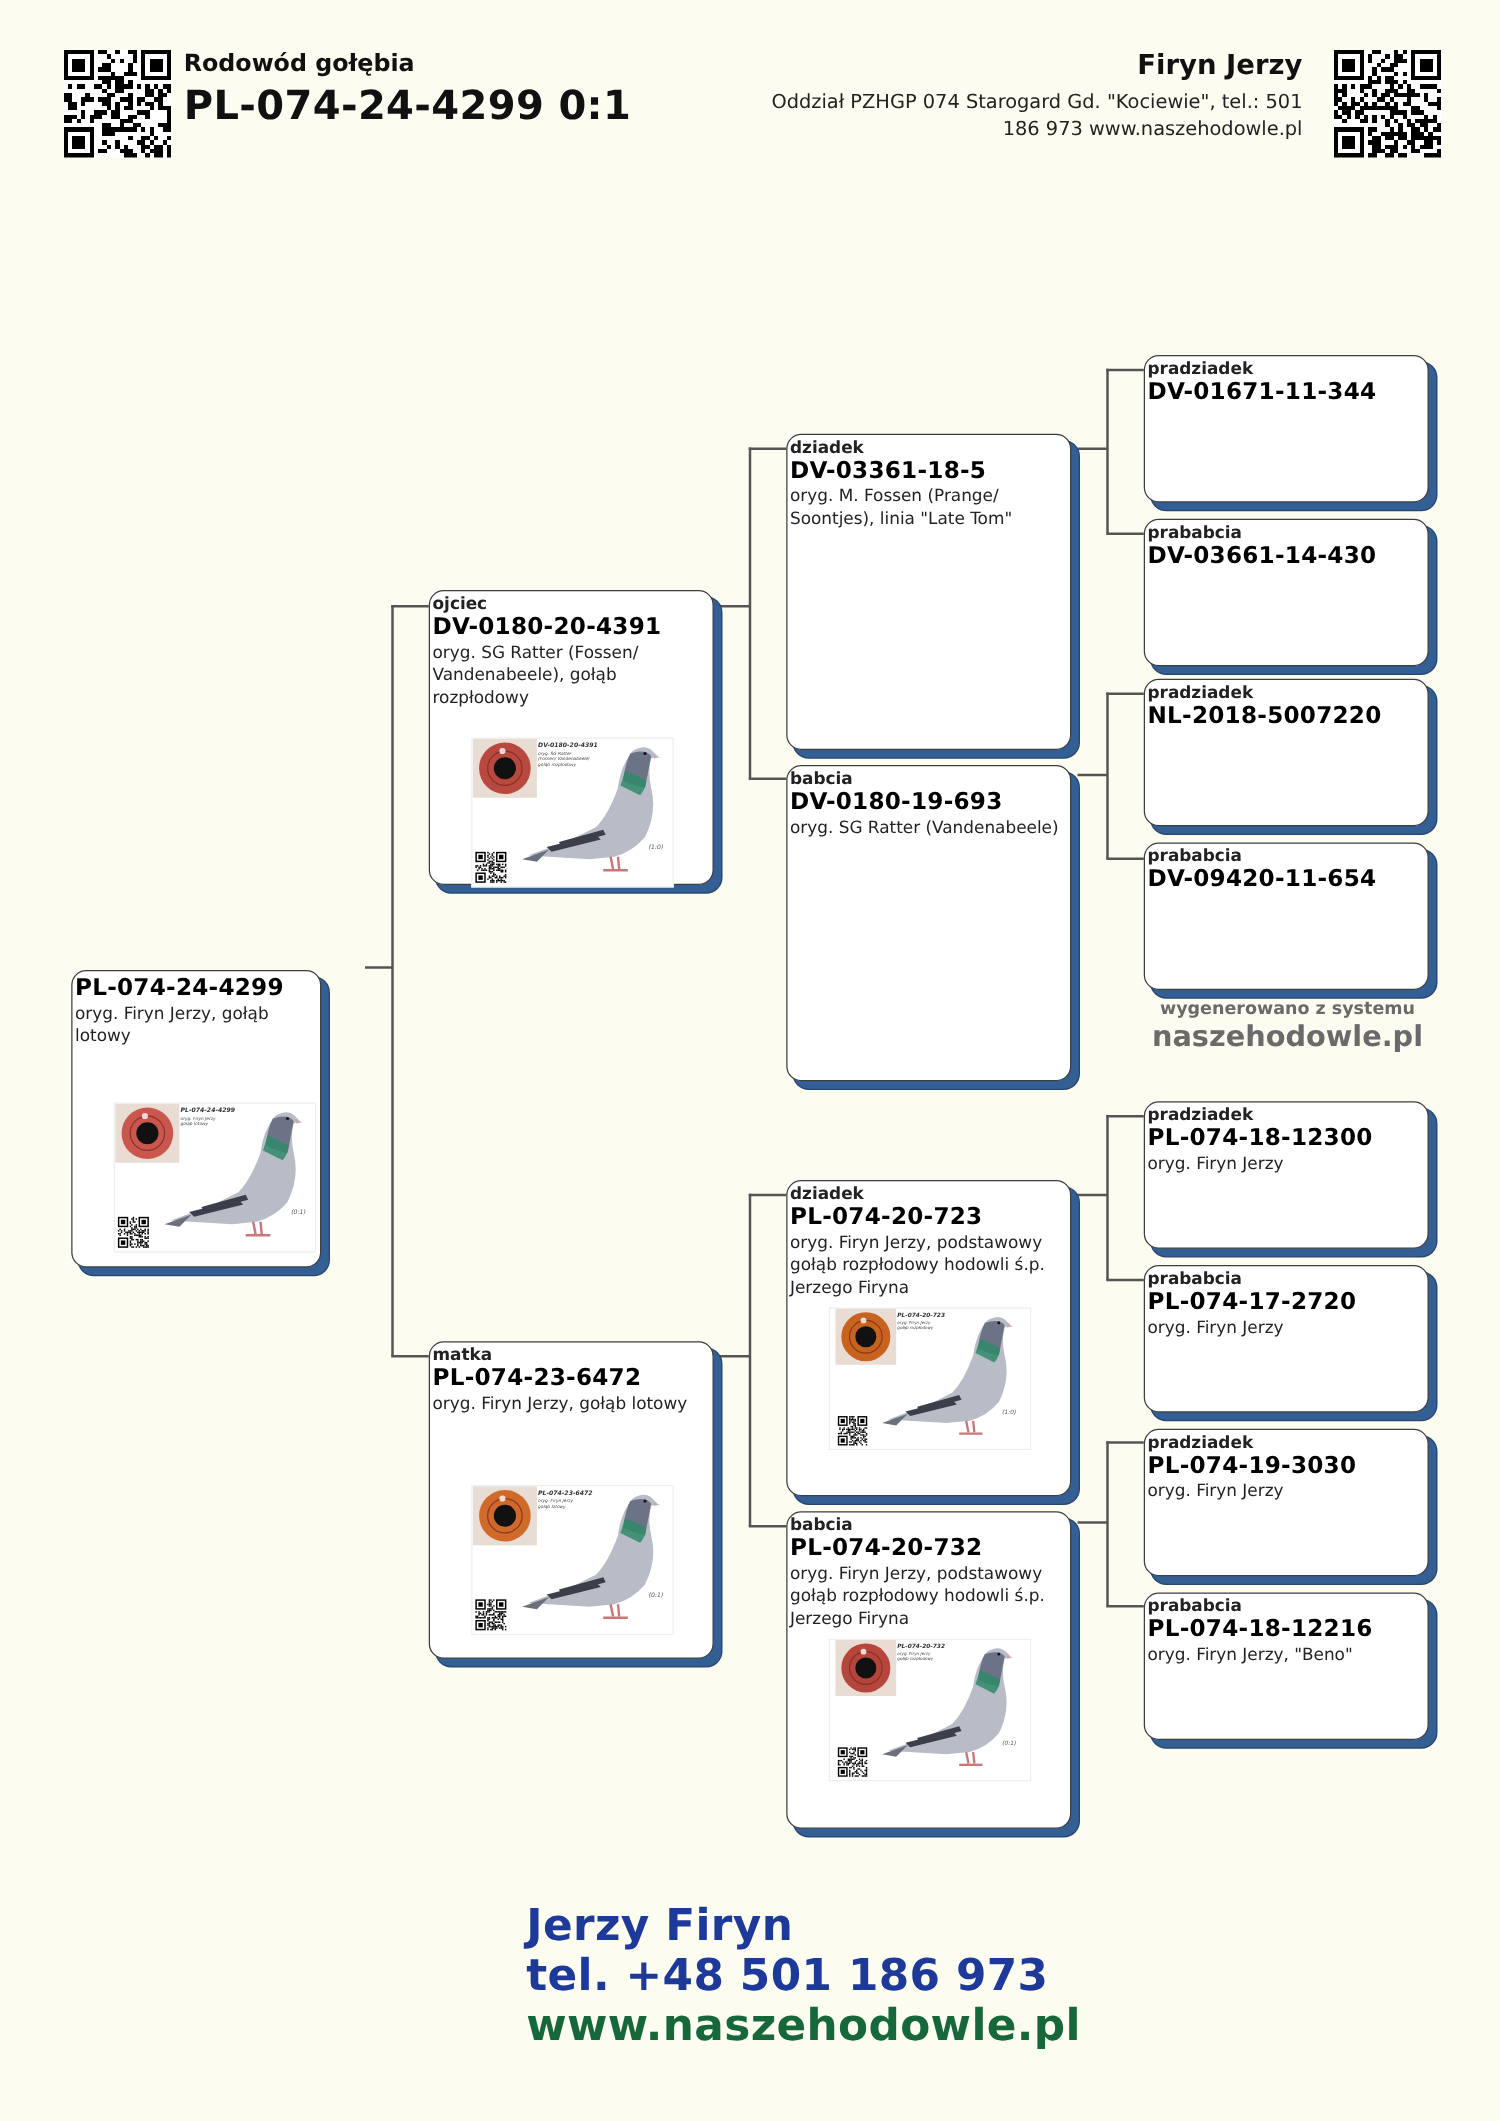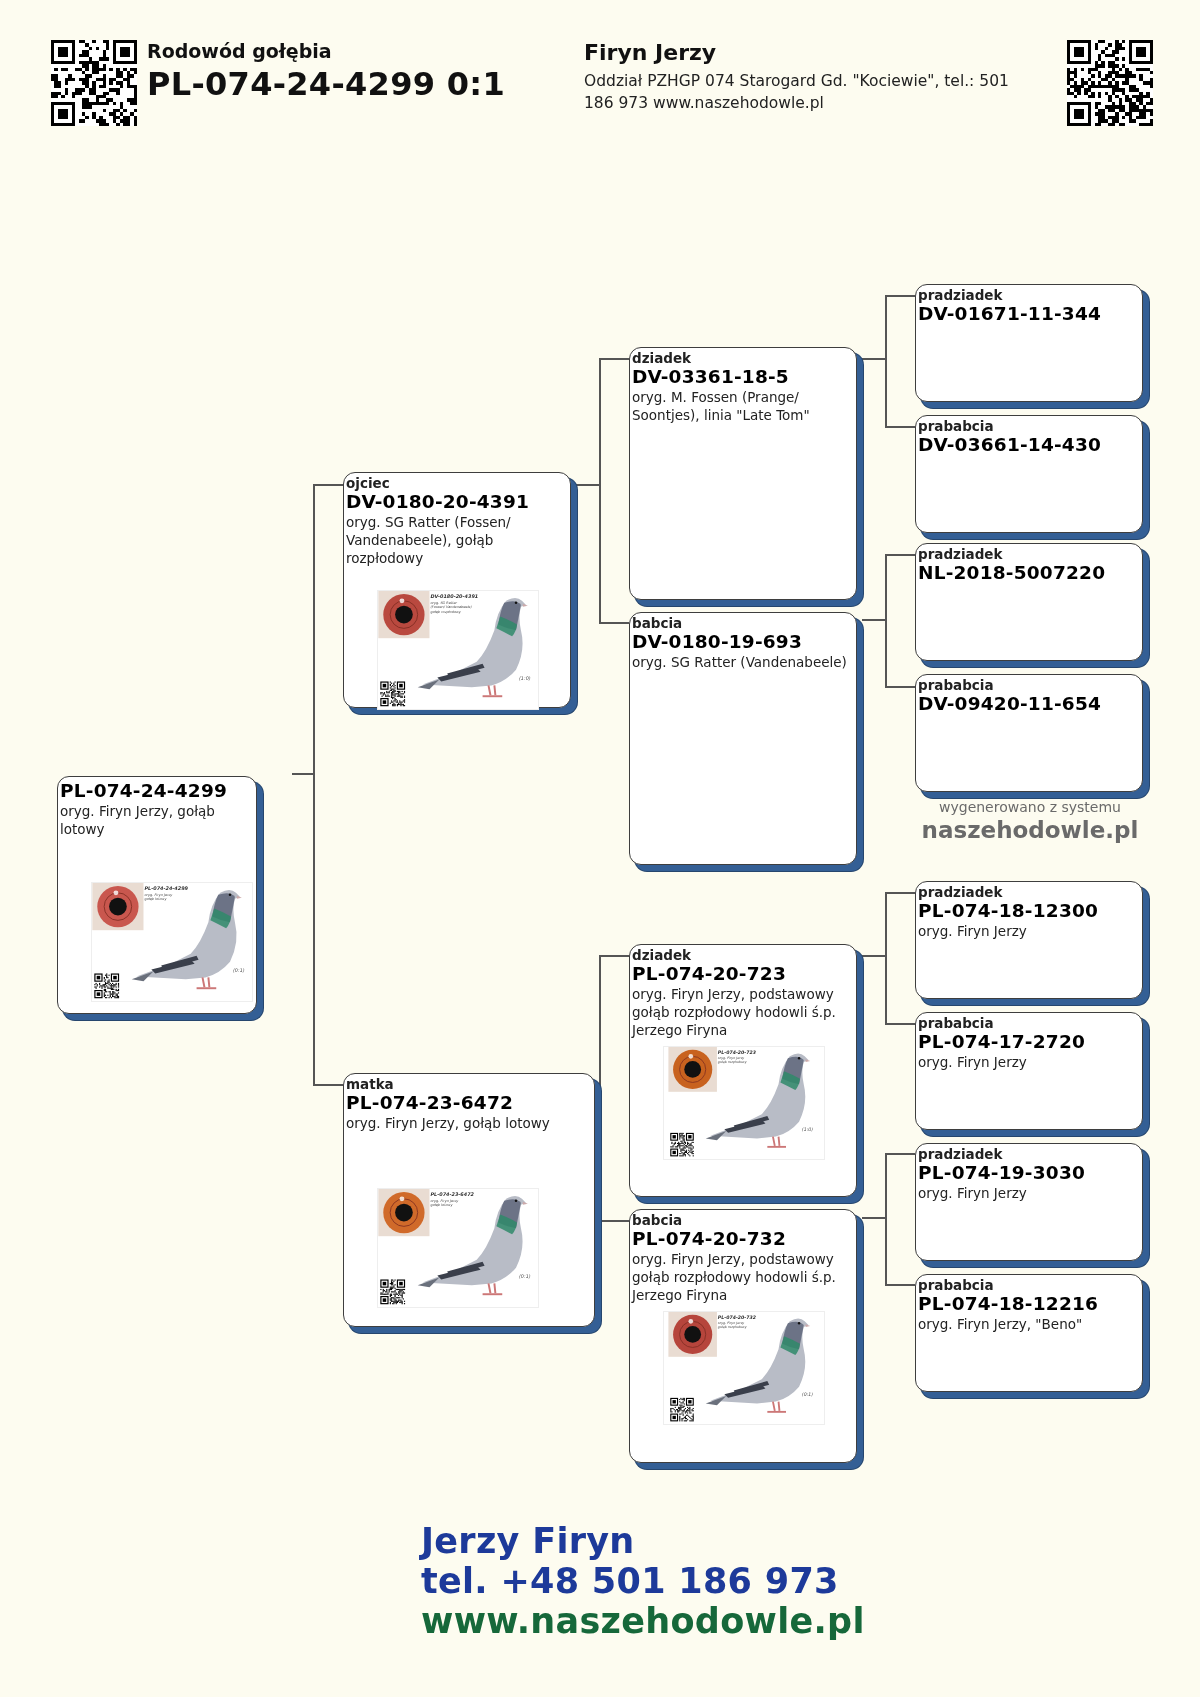--- a/index.html
+++ b/index.html
@@ -6,21 +6,21 @@
     html, body { width: 1200px; height: 1697px; background: #fdfcf0; overflow: hidden; }
     body { position: relative; font-family: "DejaVu Sans", sans-serif; color: #111; }
 
     .qr { position: absolute; width: 86px; height: 86px; background: #fff; }
     .qr svg { width: 100%; height: 100%; display: block; }
 
     .hdr-left { position: absolute; left: 147px; top: 40px; }
     .hdr-subtitle { font-weight: bold; font-size: 19px; line-height: 22px; }
     .hdr-title { font-weight: bold; font-size: 32px; line-height: 40px; margin-top: 2px; letter-spacing: 0.3px; }
 
-    .hdr-right { position: absolute; right: 146px; top: 40px; text-align: left; width: 470px; }
+    .hdr-right { position: absolute; right: 158px; top: 40px; text-align: right; width: 470px; }
     .hdr-owner { font-weight: bold; font-size: 22px; line-height: 26px; }
     .hdr-address { font-size: 15.5px; line-height: 22px; color: #222; margin-top: 4px; }
 
     .card {
       position: absolute; background: #fff;
       border: 1.5px solid #3e3e3e; border-radius: 12px;
       box-shadow: 6px 6px 0 0 #345f95, 6px 6px 0 1px #26466e;
       padding: 3px 4px 0 2px; overflow: visible; margin-top: 16px;
     }
     .card .rel { font-weight: bold; font-size: 13.5px; line-height: 15px; color: #222; }
@@ -29,21 +29,21 @@
 
     .photo {
       position: absolute; width: 162px; height: 120px; background: #fff;
       border: 1px solid #eee;
     }
     .photo svg { width: 100%; height: 100%; display: block; }
 
     .conn { position: absolute; background: #555; }
 
     .gen-note { position: absolute; left: 915px; top: 798px; width: 230px; text-align: center; color: #6a6a6a; }
-    .gen-note .l1 { font-size: 14px; font-weight: normal; line-height: 18px; }
+    .gen-note .l1 { font-size: 14px; font-weight: bold; line-height: 18px; }
     .gen-note .l2 { font-size: 23px; font-weight: bold; line-height: 28px; }
 
     .footer { position: absolute; left: 421px; top: 1521px; }
     .footer div { font-weight: bold; font-size: 35px; line-height: 40px; letter-spacing: 0.3px; font-family: "DejaVu Sans", sans-serif; }
     .footer .name { color: #1d3a9a; }
     .footer .tel { color: #1d3a9a; }
     .footer .web { color: #16683a; }
   </style>
 </head>
 <body>
@@ -860,21 +860,21 @@
           <rect x="15" y="1" width="5" height="5" fill="#fff"></rect>
           <rect x="16" y="2" width="3" height="3" fill="#000"></rect>
           <rect x="0" y="14" width="7" height="7" fill="#000"></rect>
           <rect x="1" y="15" width="5" height="5" fill="#fff"></rect>
           <rect x="2" y="16" width="3" height="3" fill="#000"></rect>
         </g>
   </svg>
     </div>
 </div>
 
-<div class="card" style="left:343px;top:1057px;width:252px;height:254px;">
+<div class="card" style="left:343px;top:1057px;width:228px;height:254px;">
   <div class="rel">matka</div>
   <div class="ring">PL-074-23-6472</div>
   <div class="desc">oryg. Firyn Jerzy, gołąb lotowy</div>
   <div class="photo" style="left:33px;top:114px;">
   <svg viewBox="0 0 162 120" xmlns="http://www.w3.org/2000/svg">
     <rect width="162" height="120" fill="#fff"></rect>
     <g>
       <rect x="0" y="0" width="52" height="48" fill="#e9dcd2"></rect>
       <circle cx="26" cy="24" r="21" fill="#d06a2a"></circle>
       <circle cx="26" cy="24" r="14" fill="#d06a2a" opacity="0.8" stroke="#7a2a20" stroke-width="1"></circle>

